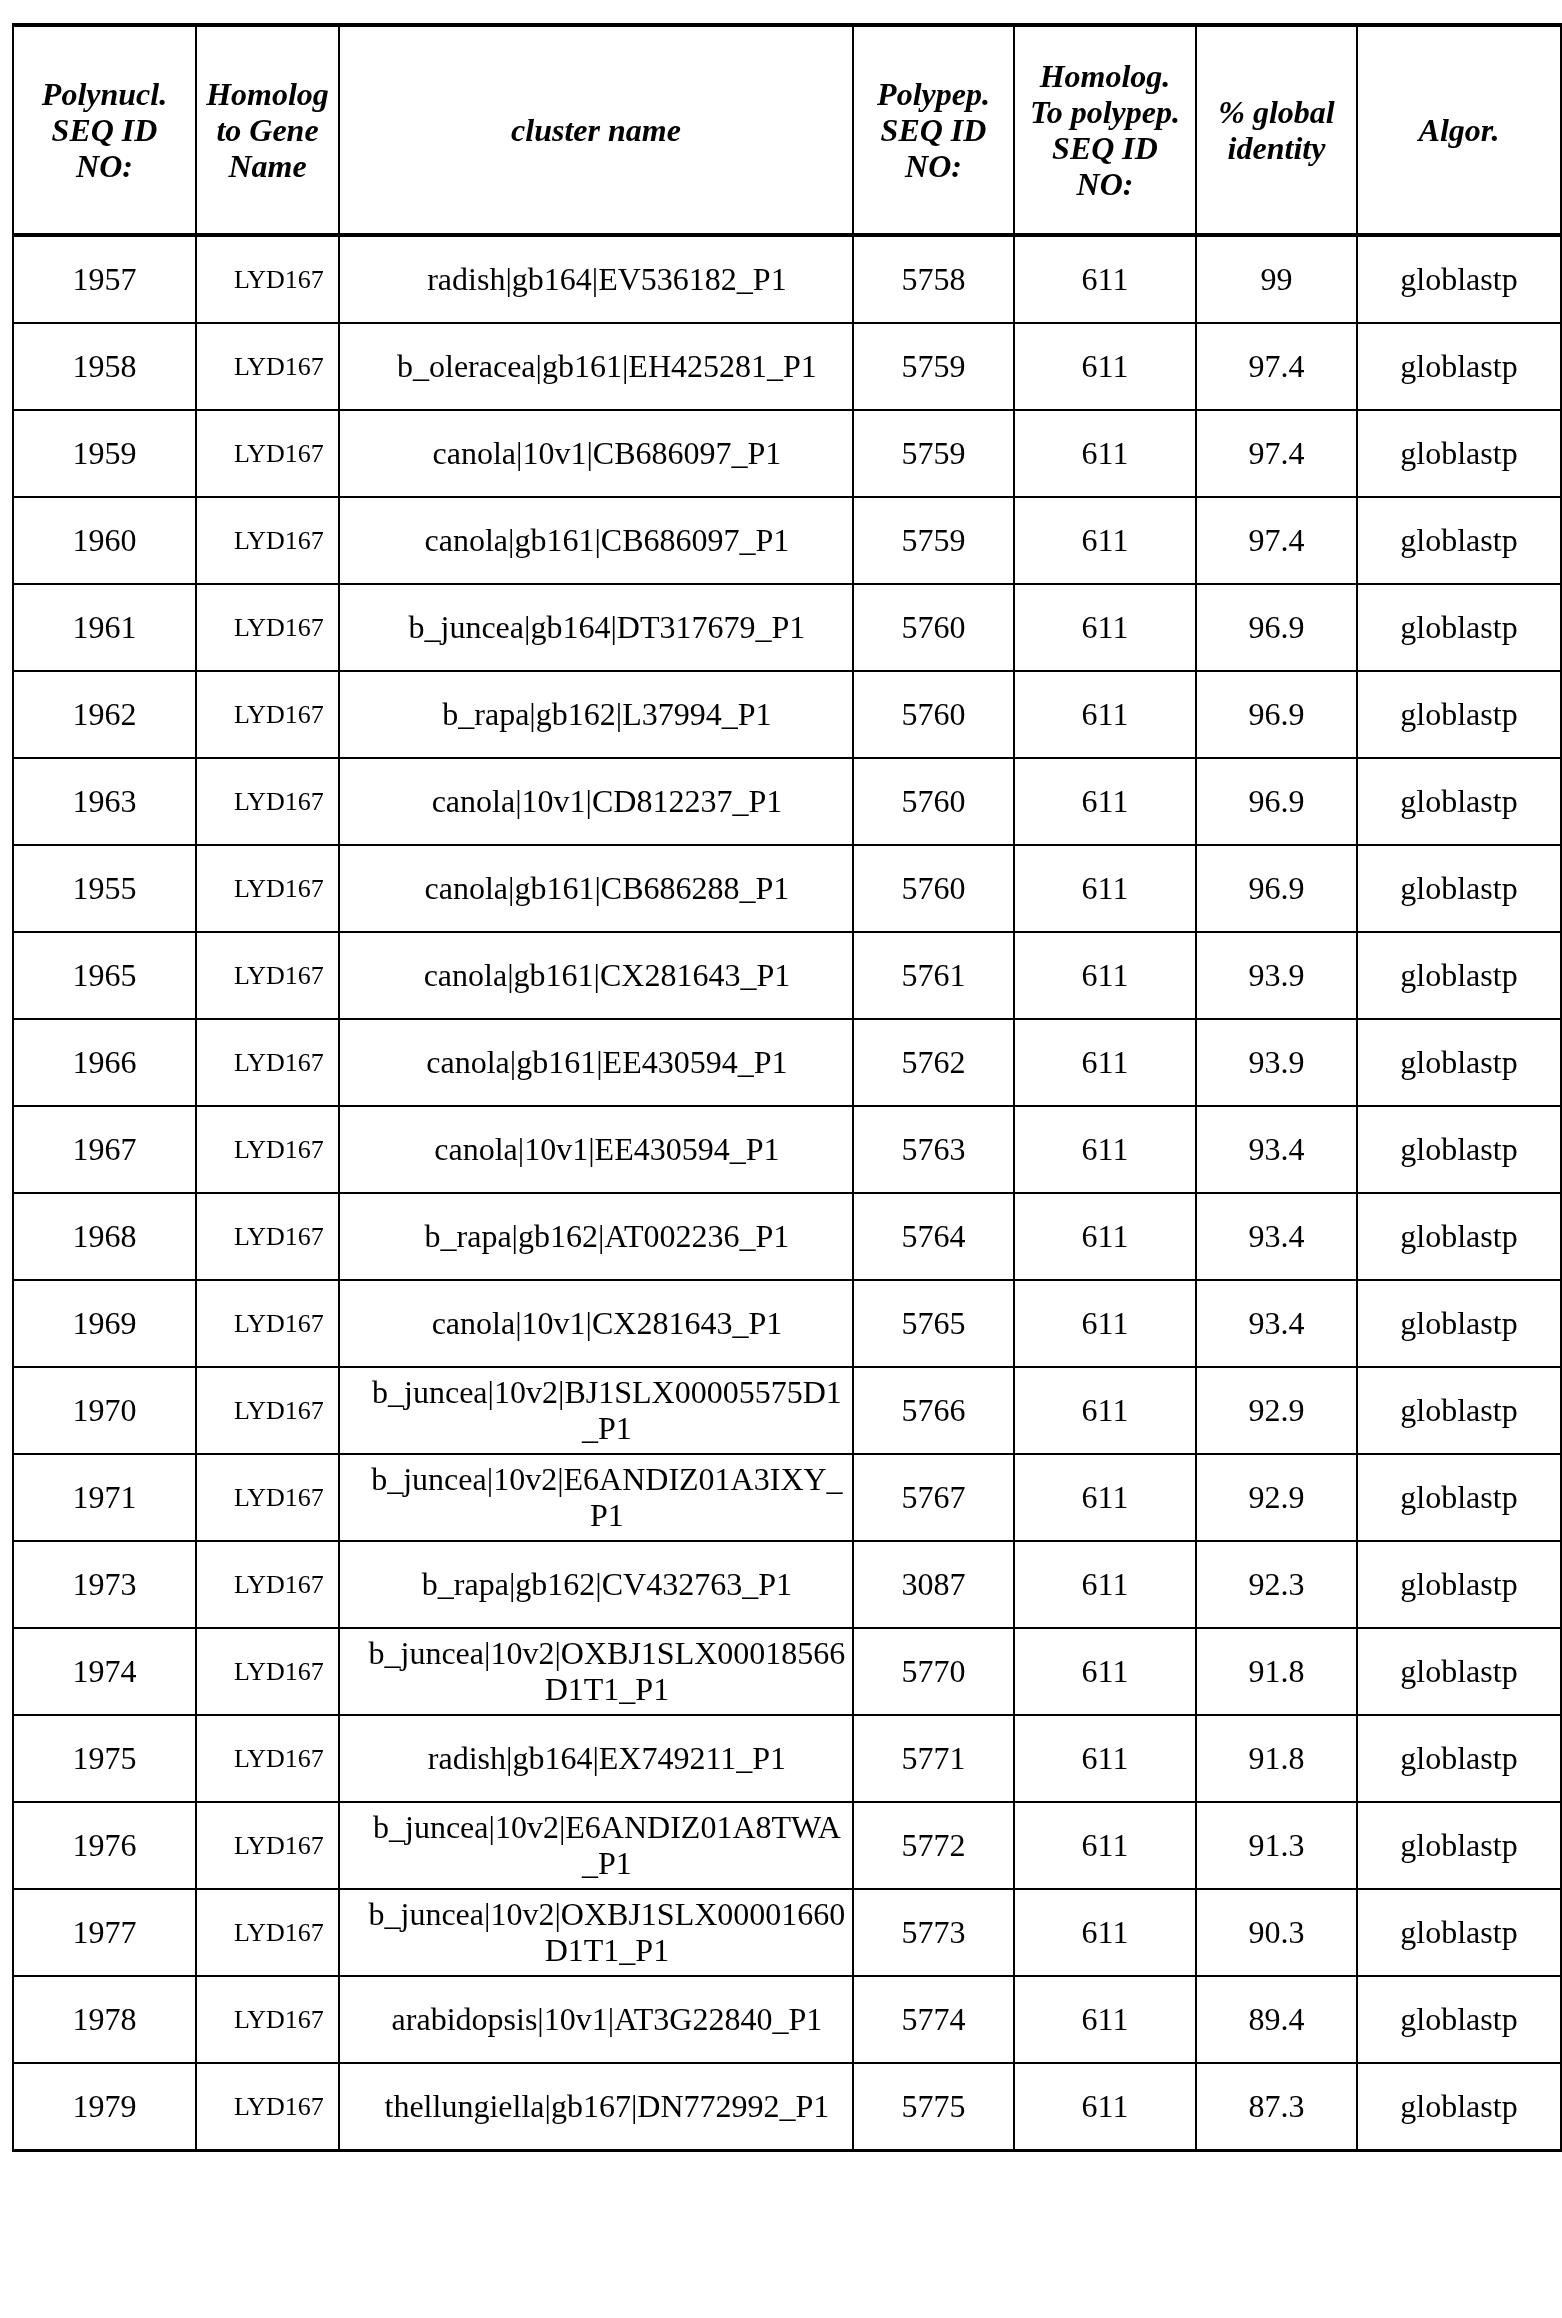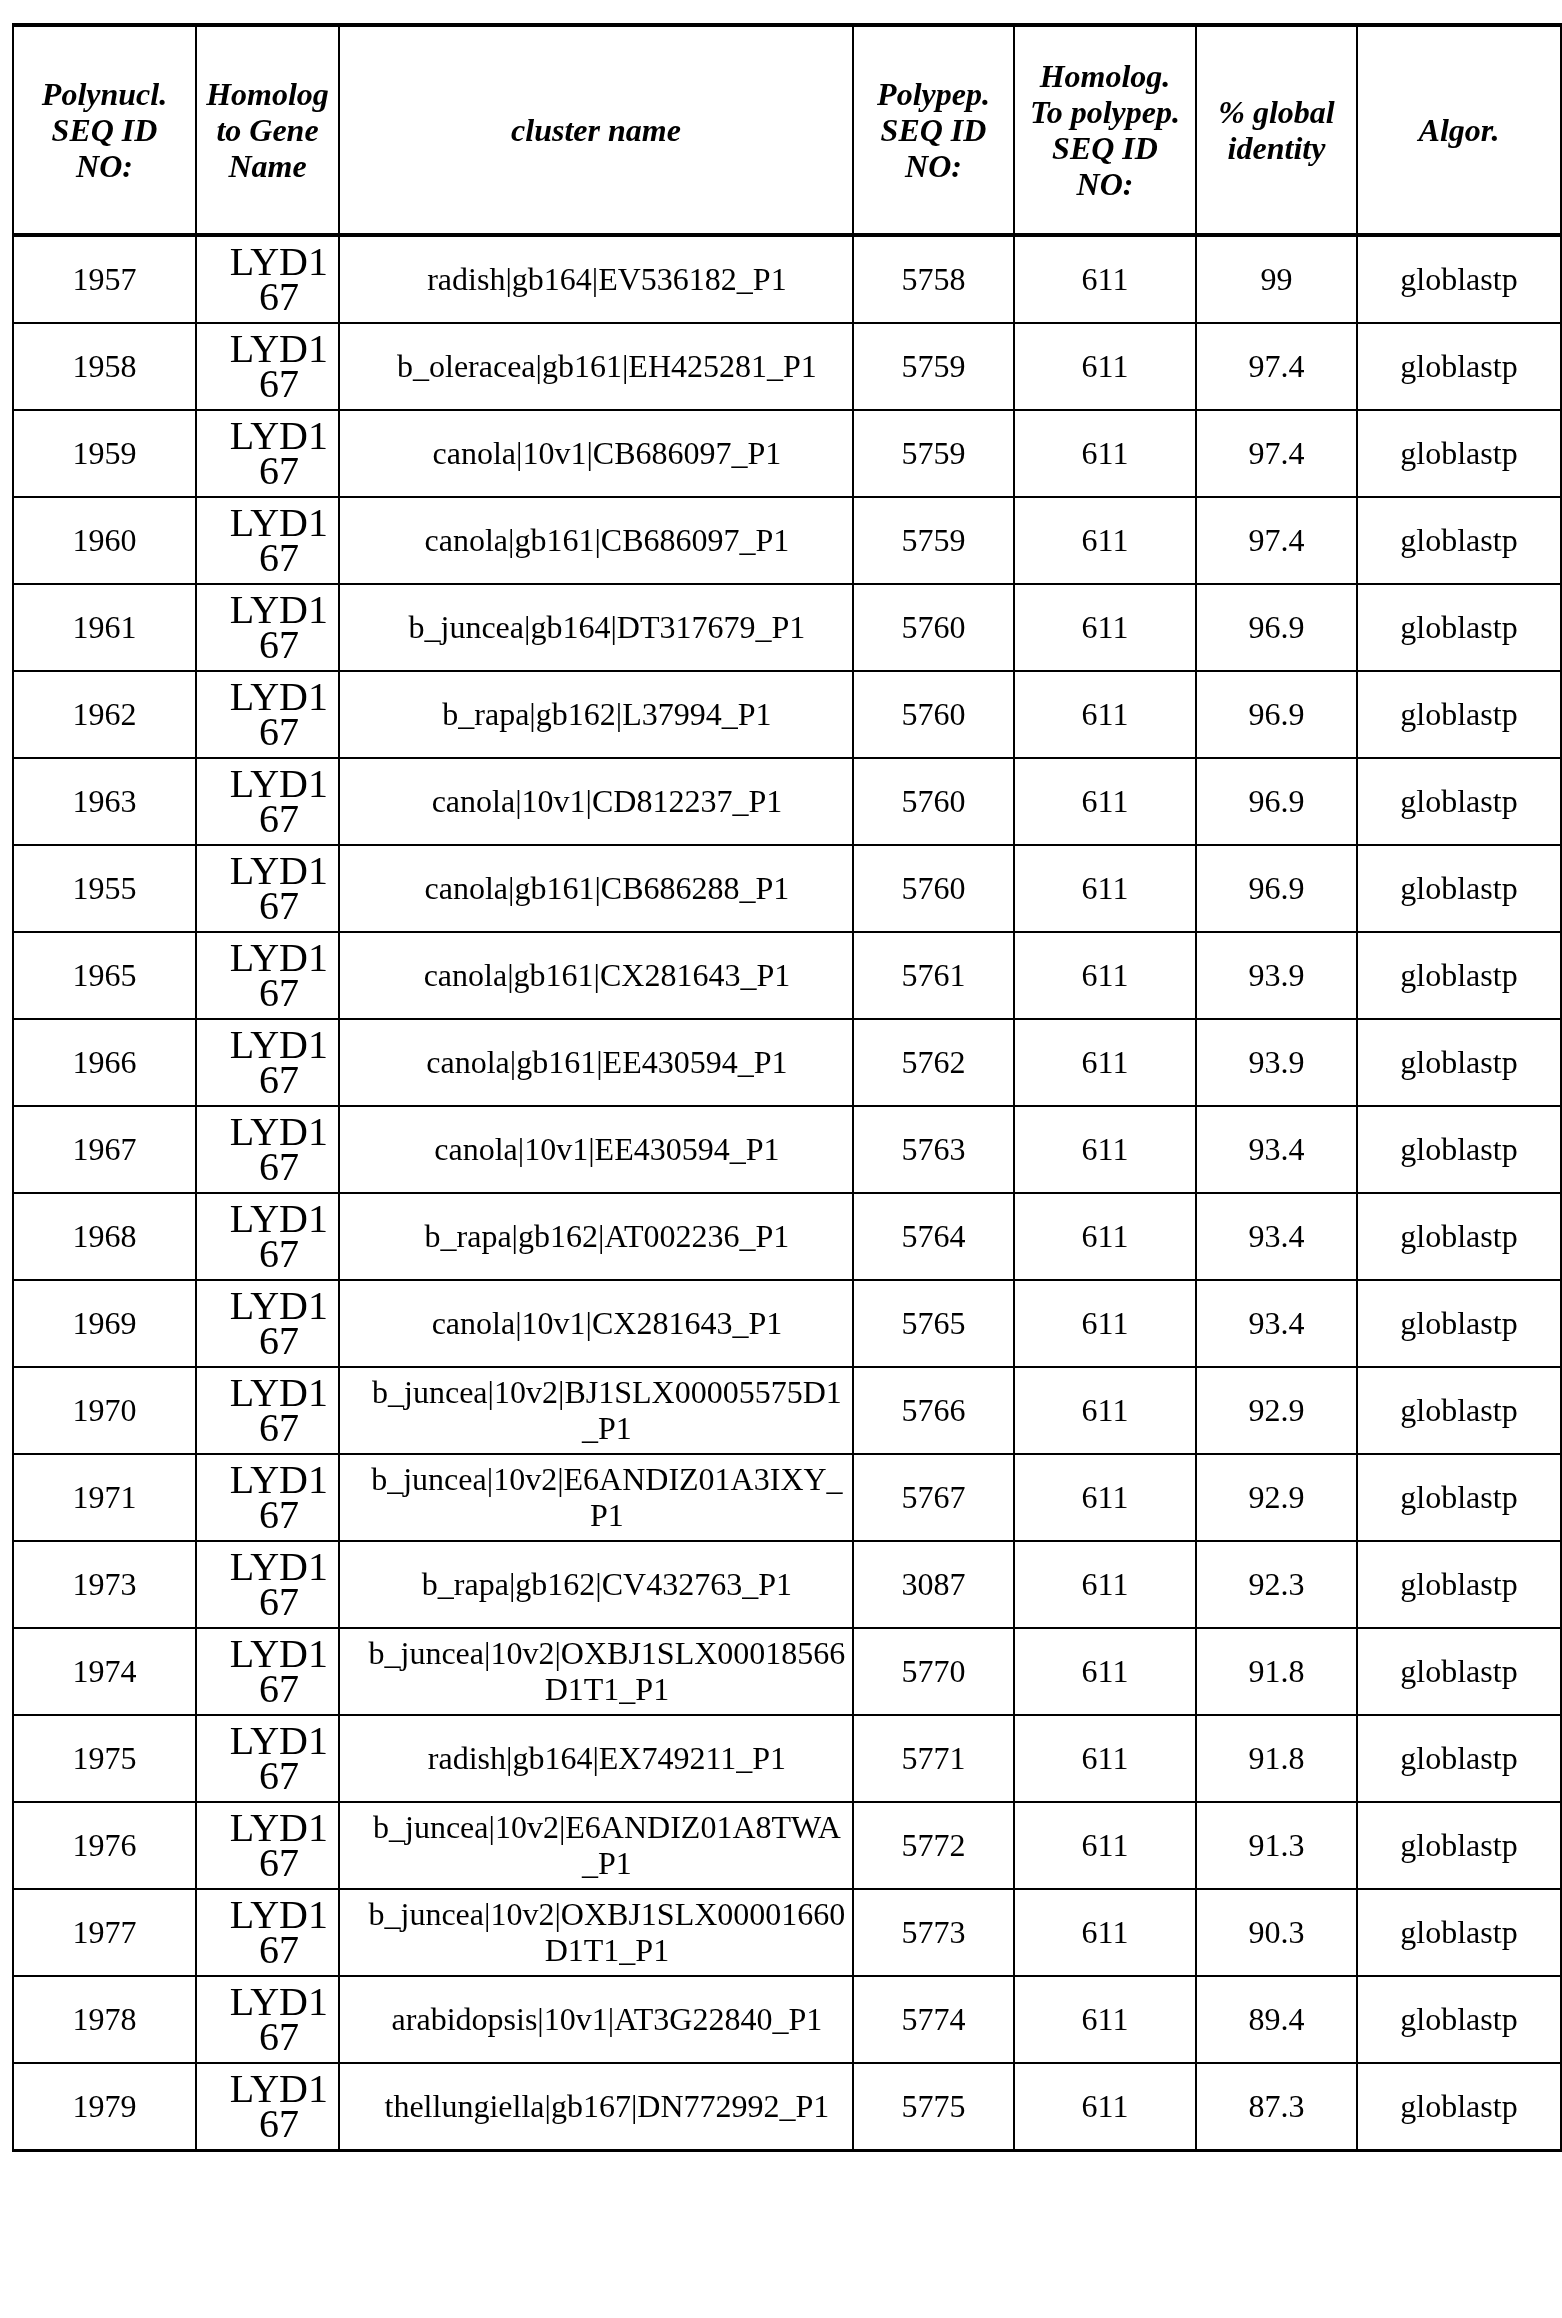--- a/index.html
+++ b/index.html
@@ -56,21 +56,21 @@
     font-size: 32px;
     line-height: 36px;
     font-weight: normal;
   }
   table.homolog-table td.cluster {
     word-break: break-all;
     padding-left: 27px;
   }
   table.homolog-table td.gene {
     word-break: break-all;
-    font-size: 40px;
+    font-size: 26px;
     line-height: 35px;
     padding-left: 28px;
   }
   table.homolog-table tbody tr:last-child td {
     border-bottom-width: 3.5px;
   }
 </style>
 </head>
 <body>
 

